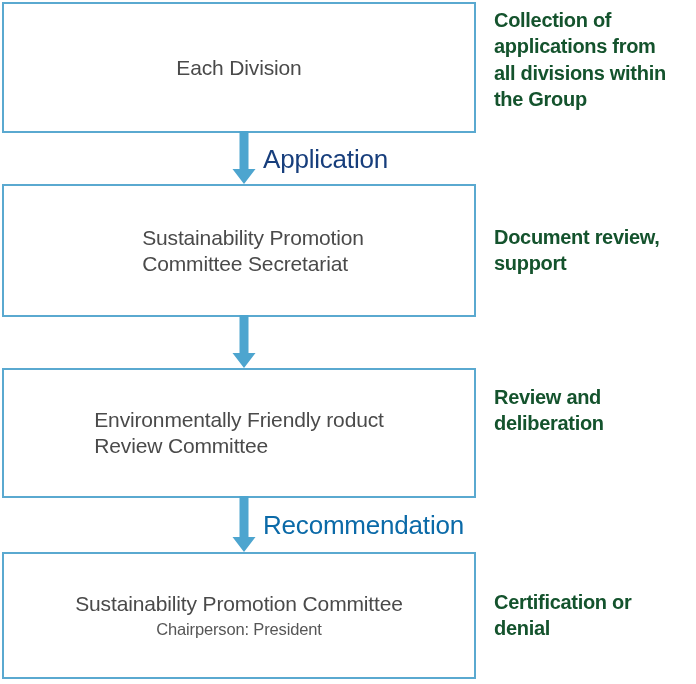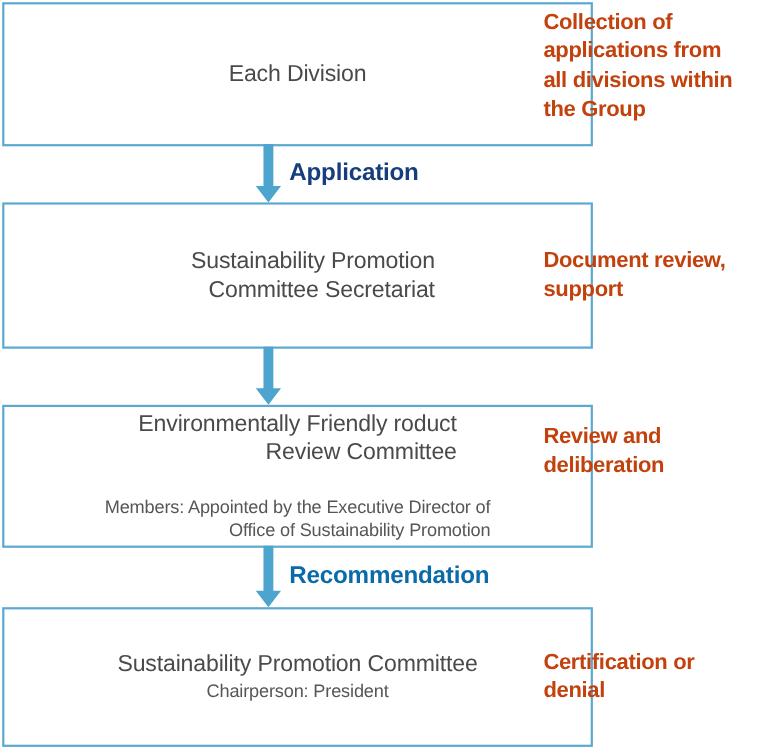--- a/index.html
+++ b/index.html
@@ -16,29 +16,29 @@
     width: 696px;
     height: 684px;
     background: #ffffff;
     overflow: hidden;
   }
 
   
   .flow-box {
     position: absolute;
     left: 2px;
-    width: 537px;
+    width: 474px;
     box-sizing: border-box;
     border: 2px solid #5aa9d0;
     background: #ffffff;
     display: flex;
     flex-direction: column;
     align-items: center;
     justify-content: center;
-    text-align: right;
+    text-align: left;
   }
   .box-title {
     color: #4a4a4a;
     font-size: 21px;
     line-height: 1.22;
     letter-spacing: -0.15px;
     white-space: pre-line;
     padding: 0 10px;
   }
   .box-sub {
@@ -64,34 +64,34 @@
   }
   .arrow svg { display: block; }
 
   #arrow-1 { top: 131px; height: 54px; }
   #arrow-2 { top: 315px; height: 54px; }
   #arrow-3 { top: 496px; height: 57px; }
 
   
   .arrow-label {
     position: absolute;
-    font-size: 22px;
-    font-weight: bold;
+    font-size: 26px;
+    font-weight: normal;
     letter-spacing: -0.2px;
     white-space: nowrap;
   }
   #label-application    { left: 263px; top: 144px; color: #173e7c; }
   #label-recommendation { left: 263px; top: 510px; color: #0b6aa8; }
 
   
   .annotation {
     position: absolute;
     left: 494px;
     width: 200px;
-    color: #c2410c;
+    color: #14532d;
     font-size: 20px;
     font-weight: bold;
     line-height: 1.32;
     letter-spacing: -0.3px;
     white-space: pre-line;
   }
   #note-1 { top: 7px; }
   #note-2 { top: 224px; }
   #note-3 { top: 384px; }
   #note-4 { top: 589px; }
@@ -119,22 +119,20 @@
 
   <div class="arrow" id="arrow-2">
     <svg width="32" height="54" viewBox="0 0 32 54" xmlns="http://www.w3.org/2000/svg">
       <polygon points="11.5,0 20.5,0 20.5,38 27.5,38 16,53 4.5,38 11.5,38" fill="#4da5cf"></polygon>
     </svg>
   </div>
 
   <div class="flow-box" id="box-3">
     <div class="box-title">Environmentally Friendly roduct
 Review Committee</div>
-    <div class="box-sub">Members: Appointed by the Executive Director of
-Office of Sustainability Promotion</div>
   </div>
 
   <div class="arrow" id="arrow-3">
     <svg width="32" height="57" viewBox="0 0 32 57" xmlns="http://www.w3.org/2000/svg">
       <polygon points="11.5,0 20.5,0 20.5,41 27.5,41 16,56 4.5,41 11.5,41" fill="#4da5cf"></polygon>
     </svg>
   </div>
   <div class="arrow-label" id="label-recommendation">Recommendation</div>
 
   <div class="flow-box" id="box-4">

